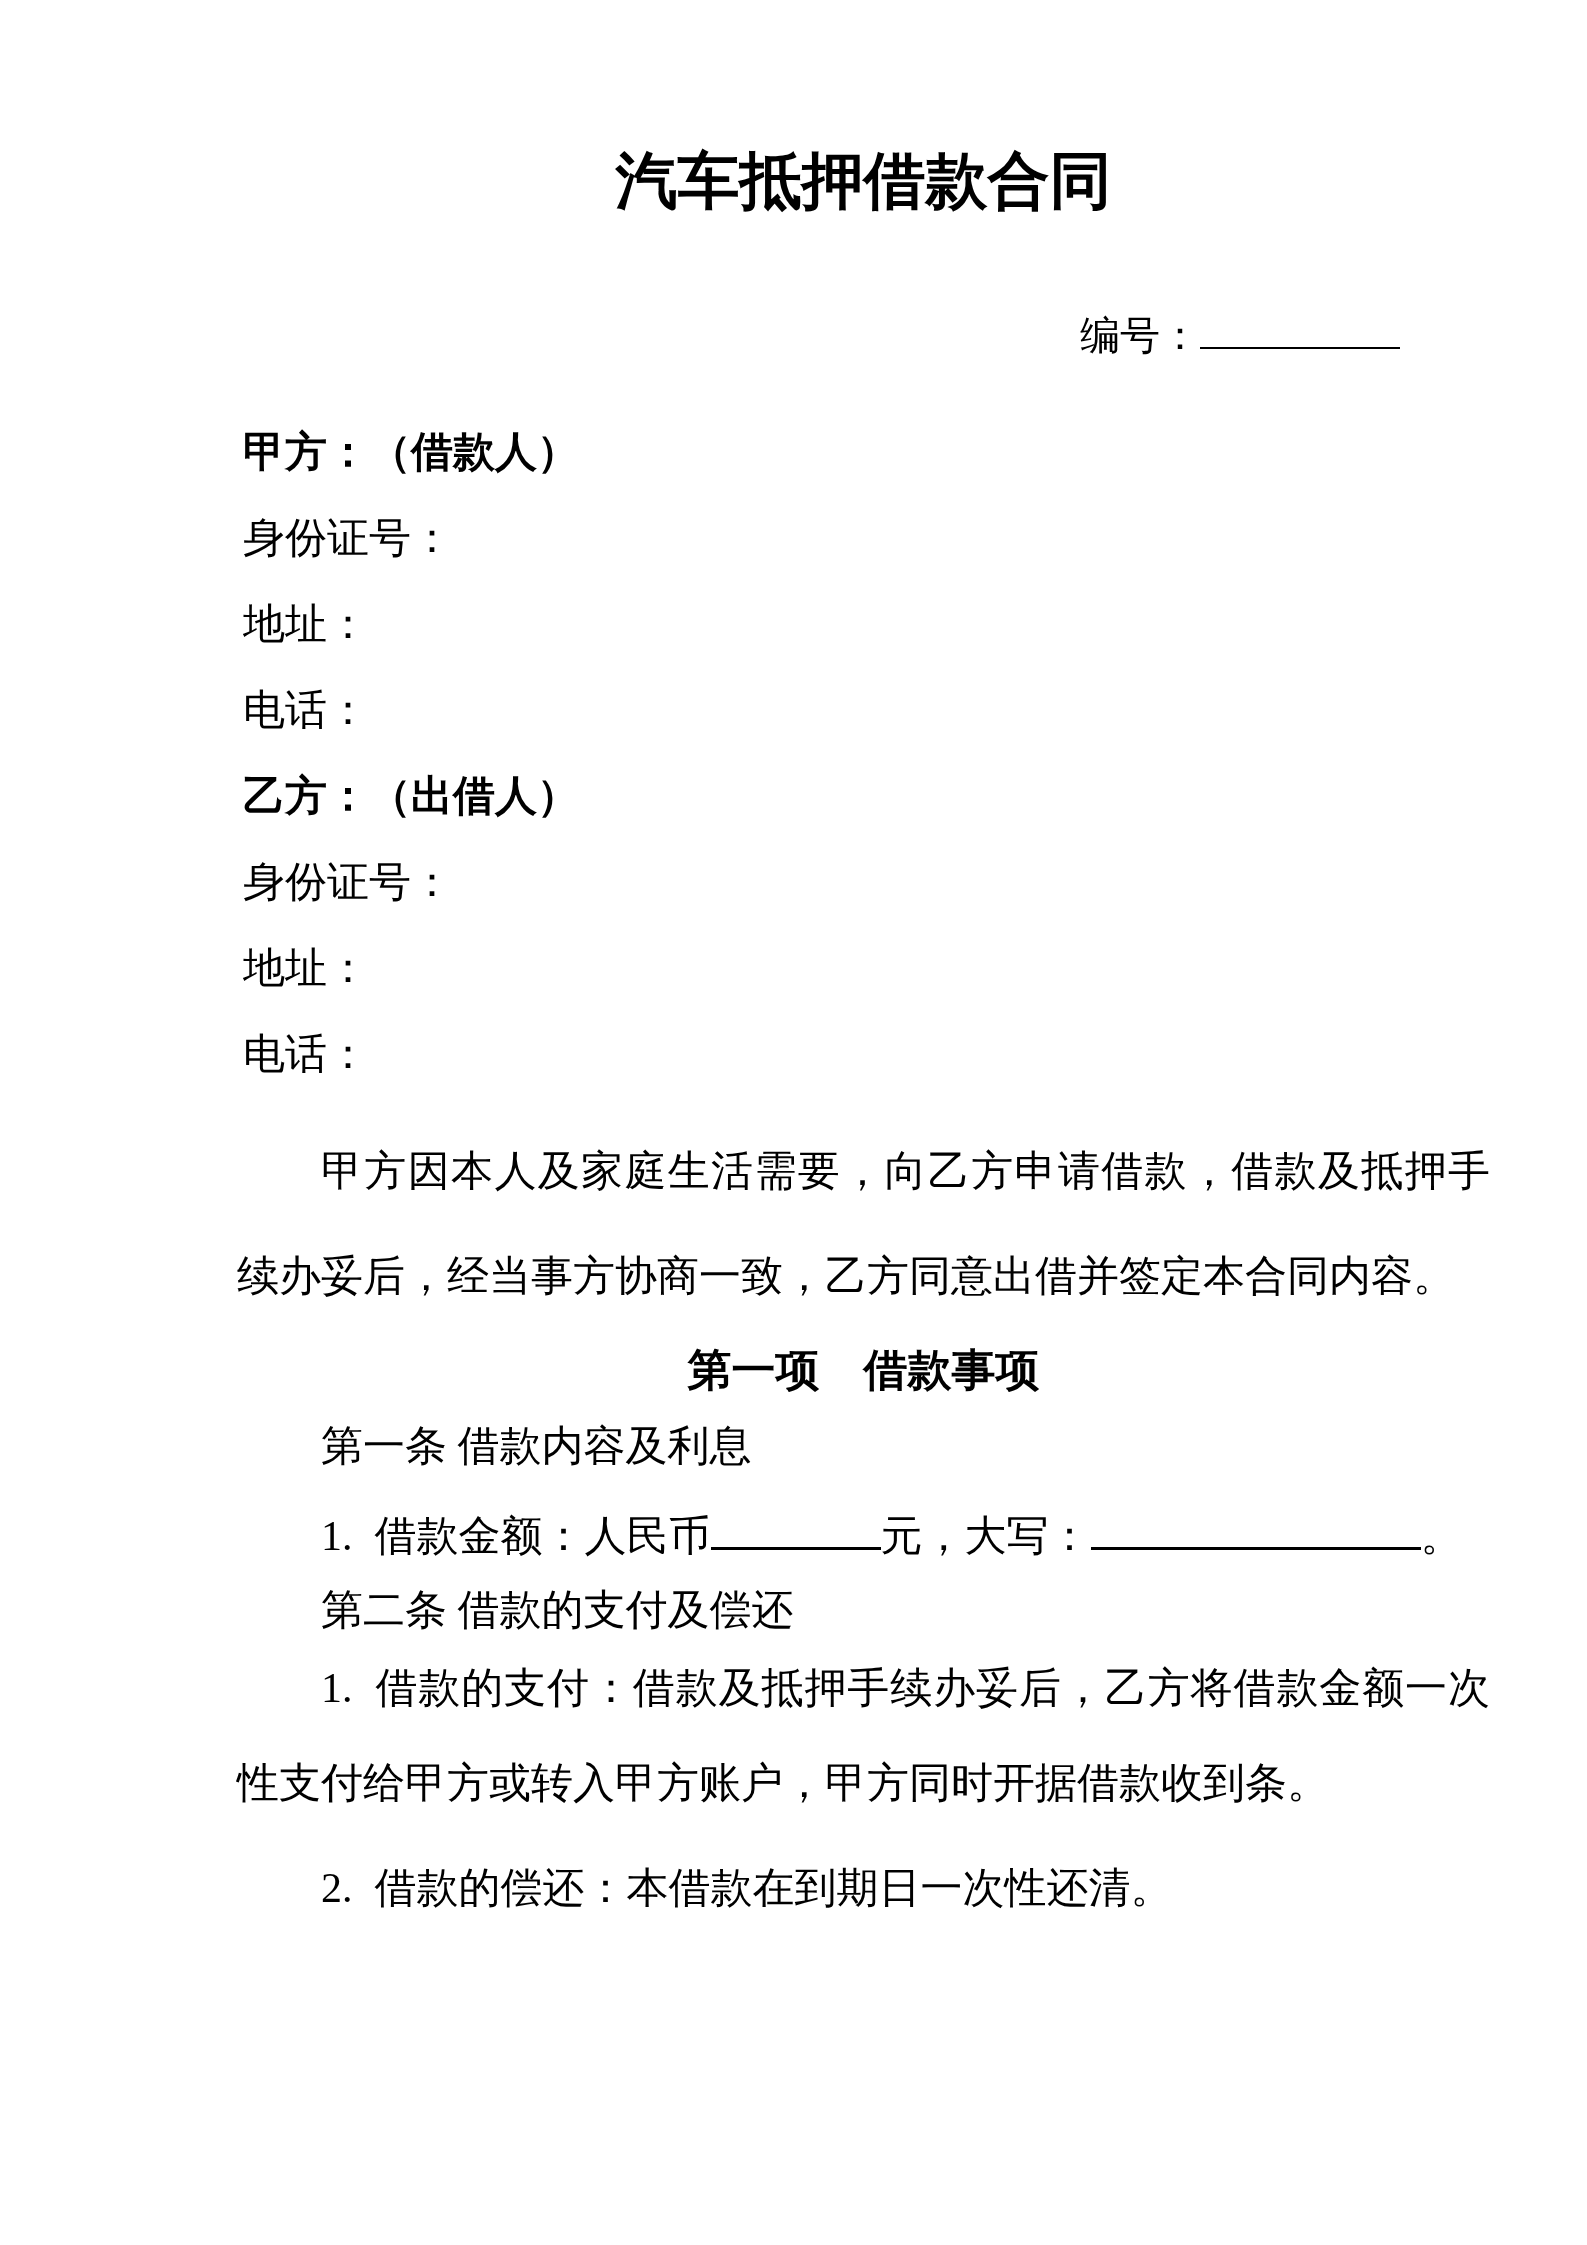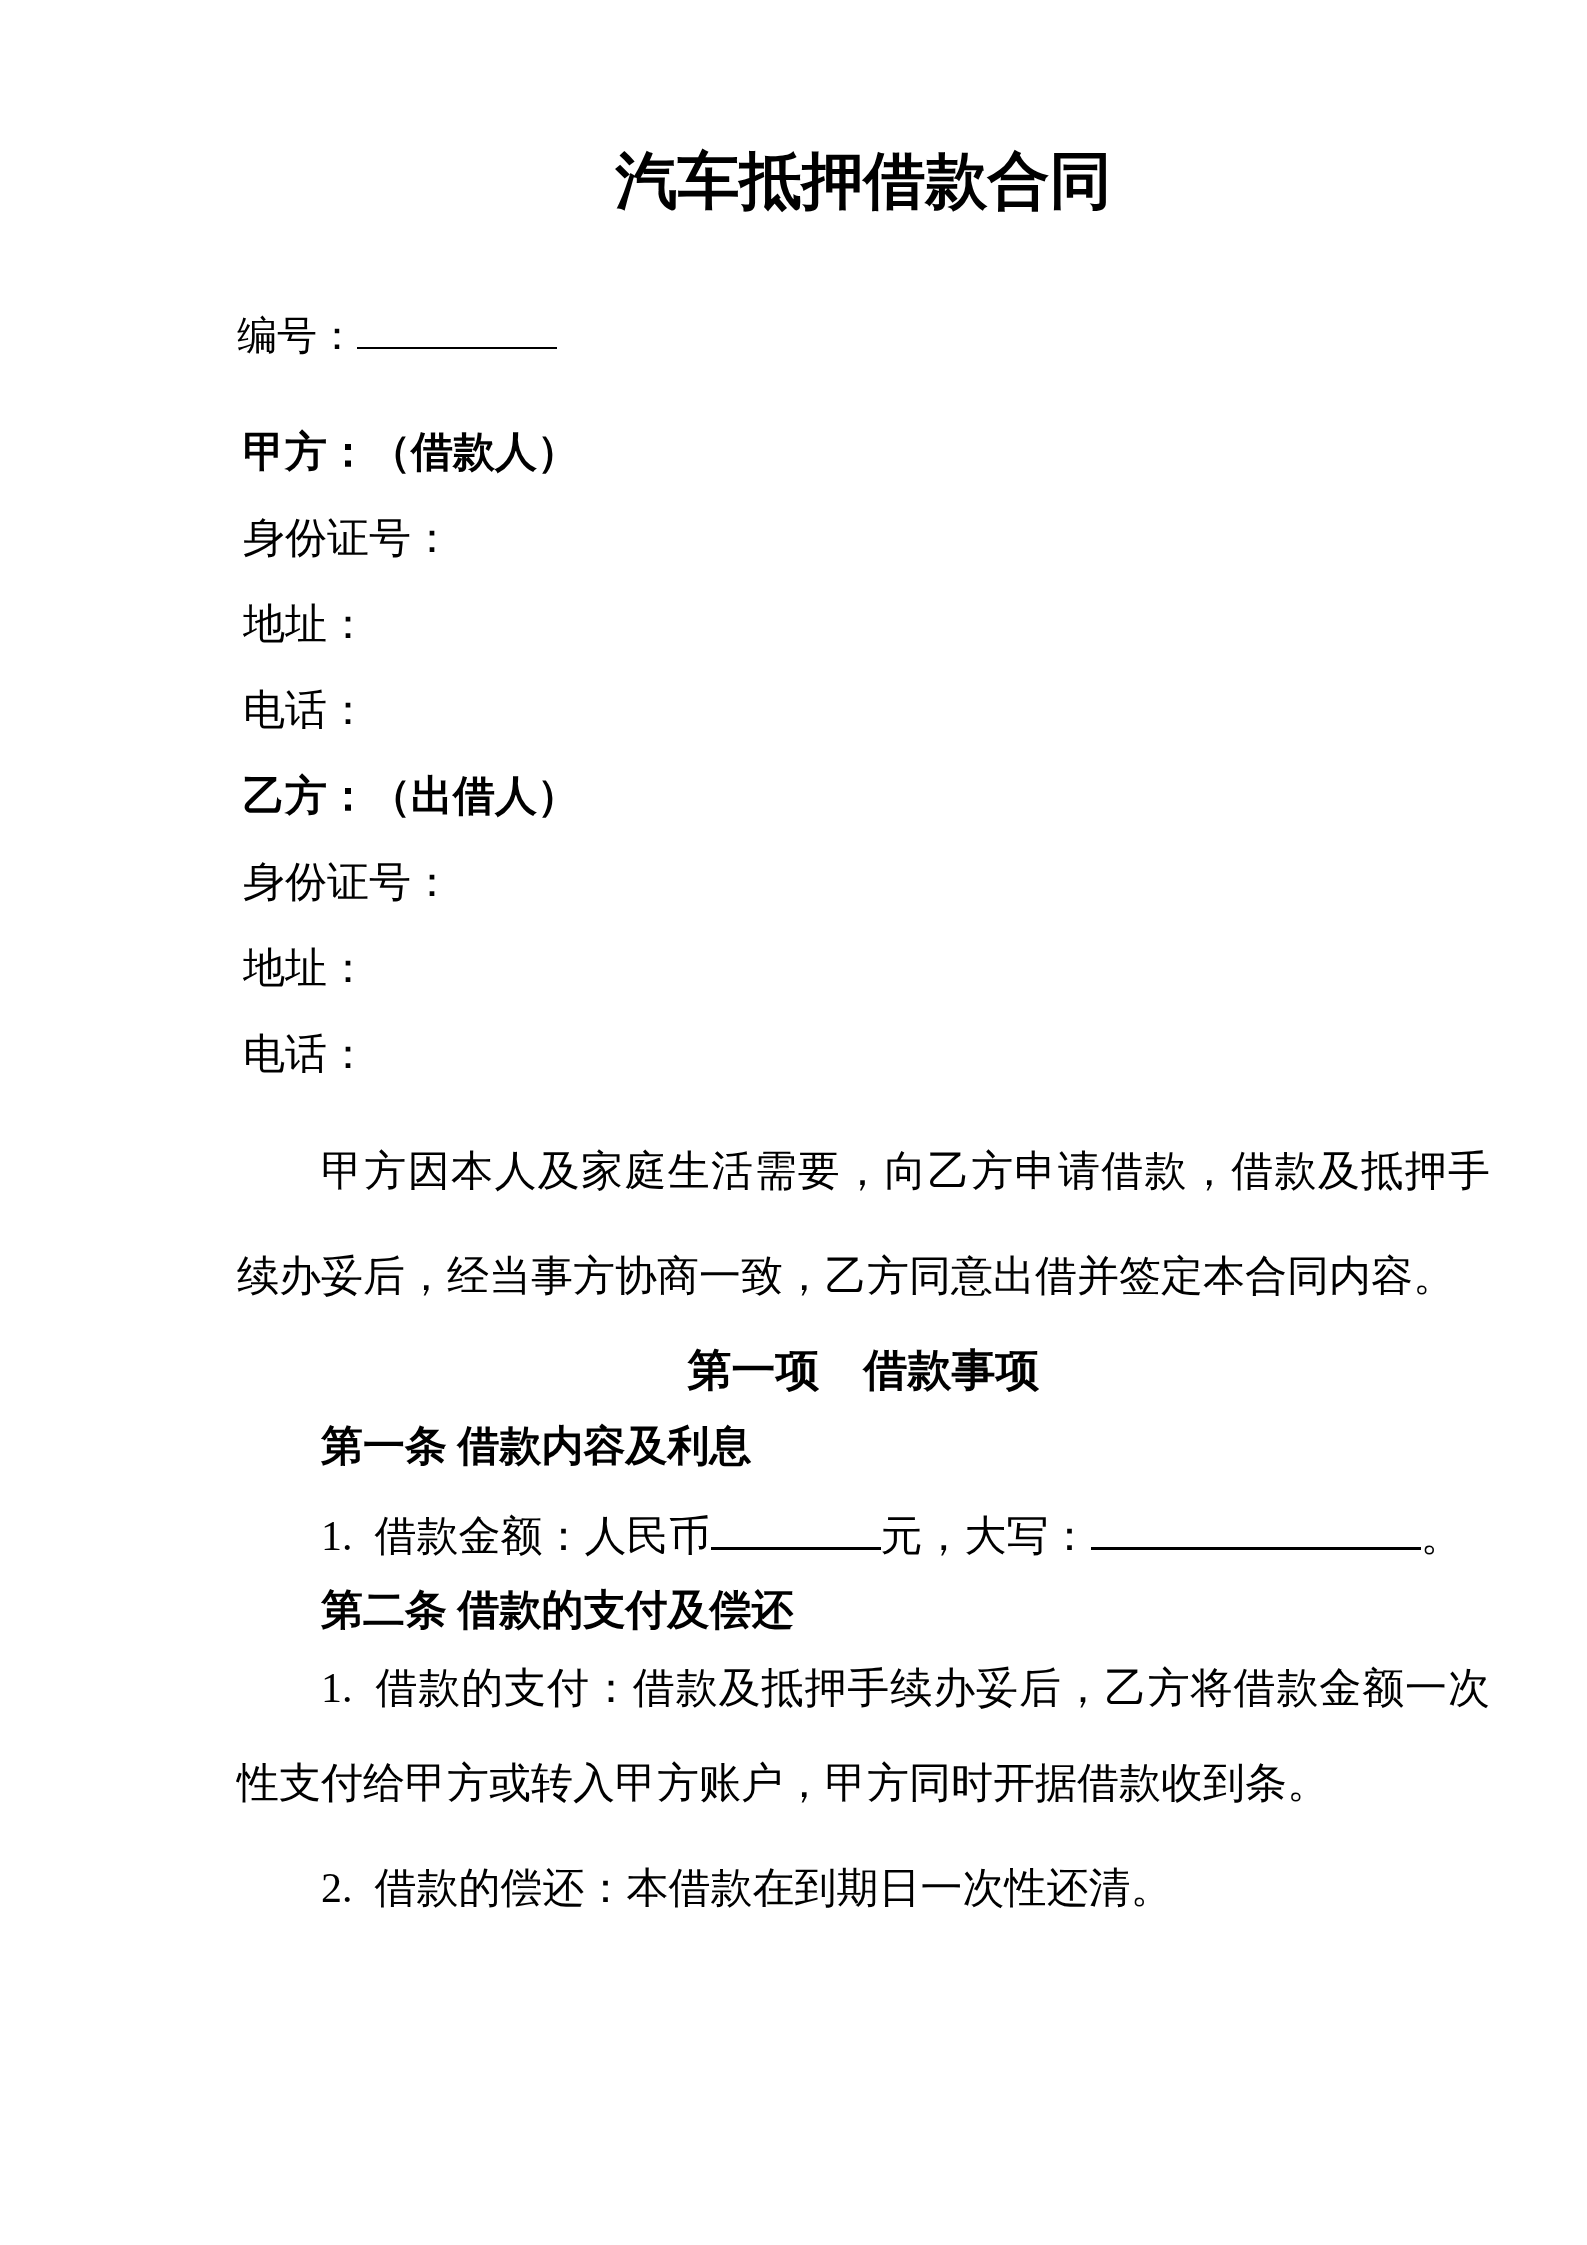--- a/index.html
+++ b/index.html
@@ -14,21 +14,21 @@
     background: #fff;
   }
   .title {
     font-size: 62px;
     font-weight: bold;
     text-align: center;
     margin: 0;
     line-height: 1;
   }
   .number-row {
-    text-align: left;
+    text-align: right;
     margin: 95px 90px 0 0;
     font-size: 40px;
     line-height: 1.1;
   }
   .blank {
     display: inline-block;
     height: 1em;
     border-bottom: 3px solid #000;
     vertical-align: baseline;
   }
@@ -50,21 +50,21 @@
   }
   .section-heading {
     margin: 20px 0 0 0;
     font-size: 44px;
     font-weight: bold;
     text-align: center;
     line-height: 1;
   }
   .article-heading {
     margin: 32px 0 0 0;
-    font-weight: bold;
+    font-weight: normal;
     text-indent: 84px;
     line-height: 1;
   }
   .item {
     margin: 38px 0 0 0;
     line-height: 1;
     text-indent: 84px;
   }
   .item-wrap {
     margin: 10px 0 0 0;

